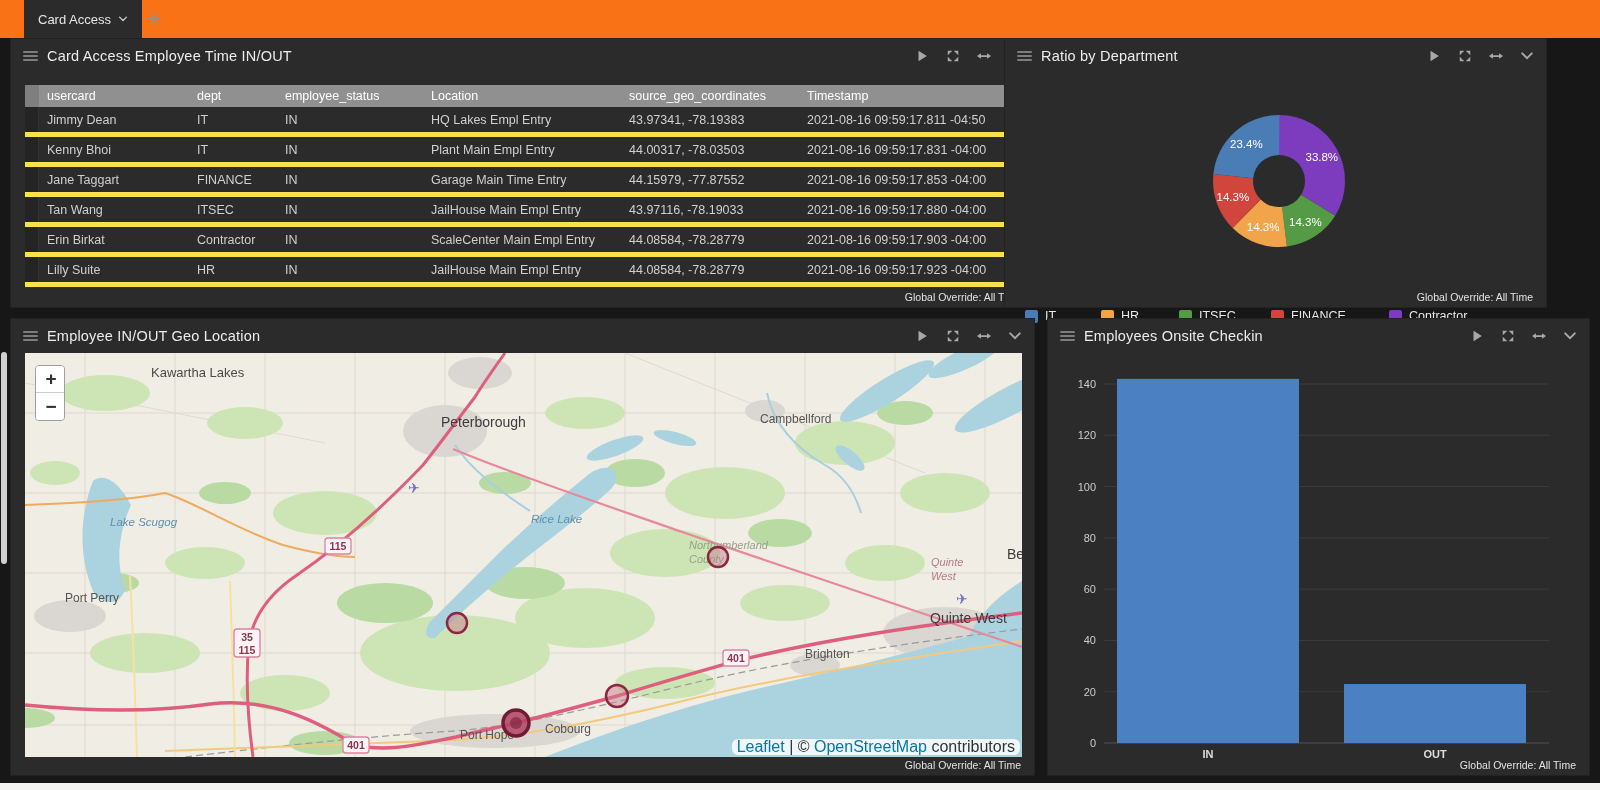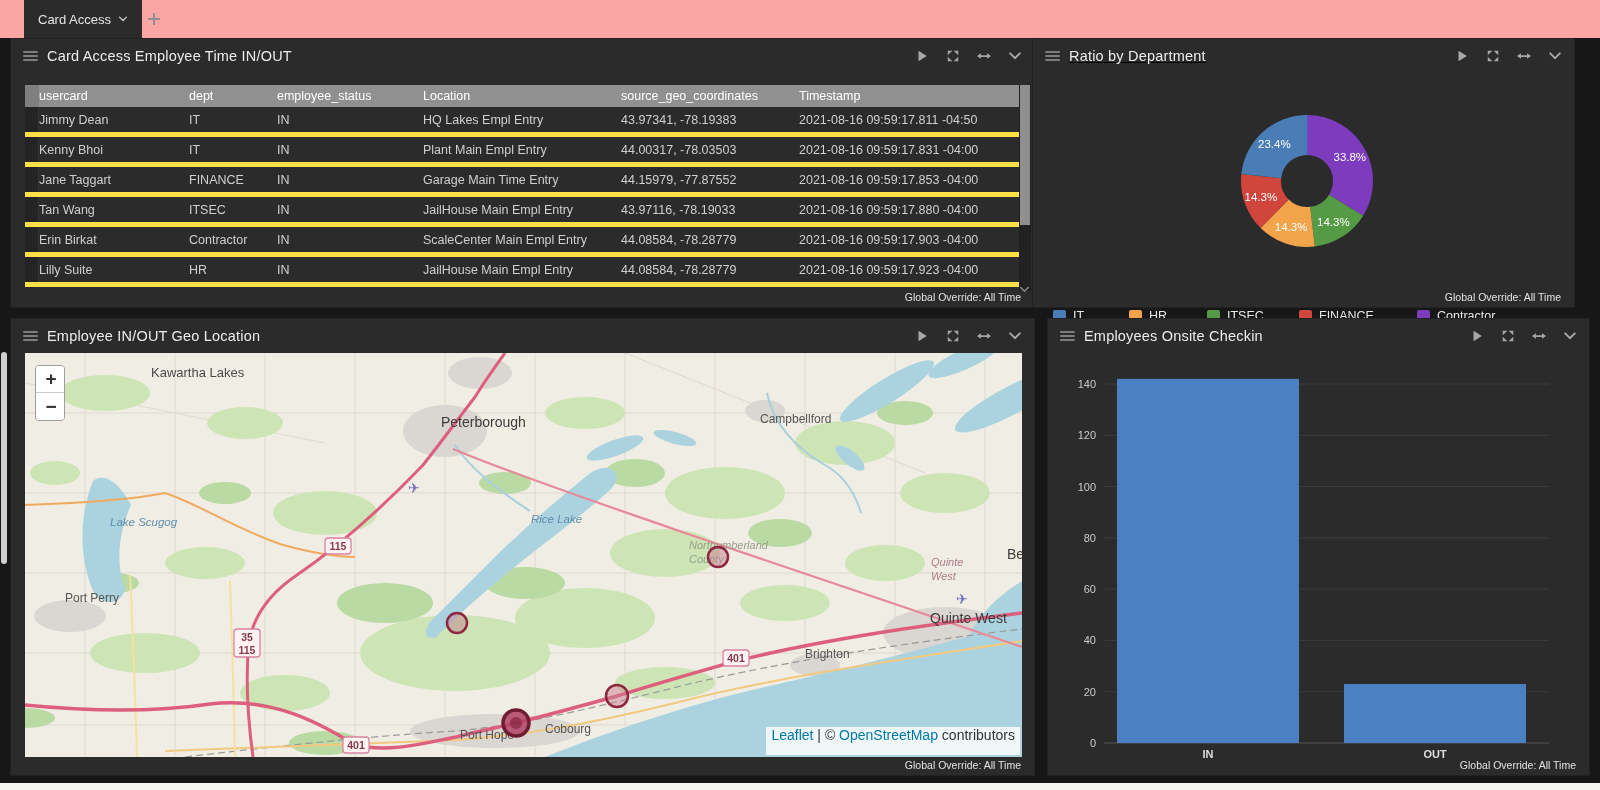--- a/index.html
+++ b/index.html
@@ -1,51 +1,51 @@
 <!DOCTYPE html>
 <html><head>
 <meta charset="utf-8">
 <style>
   * { margin:0; padding:0; box-sizing:border-box; }
   html,body { width:1600px; height:790px; overflow:hidden; }
   body { background:#171717; font-family:"Liberation Sans","DejaVu Sans",sans-serif; position:relative; }
 
   
-  .tabbar { position:absolute; left:0; top:0; width:1600px; height:38px; background:#fca5a5; }
+  .tabbar { position:absolute; left:0; top:0; width:1600px; height:38px; background:#f97316; }
   .tab { position:absolute; left:24px; top:0; height:38px; background:#2b2b2b; color:#e6e6e6;
          font-size:13px; display:flex; align-items:center; gap:7px; padding:0 14px; cursor:pointer; }
   .tab .icon { width:10px; height:10px; color:#c9c9c9; }
   .tab-add { position:absolute; left:146px; top:11px; width:16px; height:16px; color:#8f8f8f; cursor:pointer; }
   .corner-artifact { position:absolute; left:0; top:0; width:11px; height:11px; background:#3c3c3c; }
   .page-scroll { position:absolute; left:1px; top:352px; width:6px; height:212px; background:#cfcfcf; border-radius:3px; }
 
   
   .panel { position:absolute; background:#2b2b2b; border:1px solid #222; }
   #panel-table { left:10px;  top:38px;  width:1025px; height:270px; }
-  #panel-donut { left:1032px; top:38px; width:543px;  height:270px;text-decoration:underline; }
+  #panel-donut { left:1004px; top:38px; width:543px;  height:270px; }
   #panel-map   { left:10px;  top:318px; width:1025px; height:458px; }
   #panel-bar   { left:1047px; top:318px; width:543px; height:458px; }
 
   .panel-h { height:34px; display:flex; align-items:center; padding:0 12px;justify-content:flex-end; }
   .drag { width:15px; margin-right:9px; display:inline-block; }
   .drag i { display:block; height:2px; background:#7d7d7d; margin:2px 0; border-radius:1px; }
   .ph-title { color:#ececec; font-size:14.5px; font-weight:500; letter-spacing:.2px; flex:0 0 auto; }
   .ph-icons { margin-left:auto; display:flex; align-items:center; gap:17px; }
   .ph-icons .icon { width:14px; height:14px; color:#a8a8a8; cursor:pointer; }
   .icon svg { width:100%; height:100%; display:block; }
   .gov { position:absolute; right:13px; bottom:4px; color:#e2e2e2; font-size:10.5px; }
 
   
   .tbl { position:absolute; left:14px; top:46px; width:998px; }
   .trow { display:grid; grid-template-columns:14px 150px 88px 146px 198px 178px 1fr; align-items:center; }
   .thead { background:#909090; height:22px; }
   .thead .tcell { color:#ffffff; font-size:12.5px; }
   .tbody .trow { height:30px; border-bottom:5px solid #fde047; cursor:pointer; }
   .tbody .tcell { color:#cfcfcf; font-size:12.5px; white-space:nowrap; overflow:hidden; }
-  .tcell { }
+  .tcell { padding-left:8px; }
   .tgut { height:100%; background:#242424; border-right:1px solid #333; }
   .thead .tgut { background:#7f7f7f; border-right:none; }
   .vscroll { position:absolute; right:3px; top:46px; width:12px; height:206px; background:#212121; }
   .vscroll .thumb { position:absolute; left:1px; top:0; width:10px; height:140px; background:#8f8f8f; cursor:pointer; }
   .scroll-chev { position:absolute; right:4px; bottom:12px; width:11px; height:11px; color:#8a8a8a; }
 
   
   #donut-svg { position:absolute; left:0; top:36px; }
   .legend { position:absolute; left:0; top:270px; width:100%; height:20px; }
   .litem { position:absolute; display:flex; align-items:center; gap:7px; cursor:pointer; }
@@ -55,21 +55,21 @@
   
   #bar-svg { position:absolute; left:0; top:36px; }
 
   
   #map-svg { position:absolute; left:14px; top:34px; background:#f0ede4; }
   .map-zoom { position:absolute; left:24px; top:46px; width:30px; border:1px solid #9e9e9e; border-radius:4px; overflow:hidden; }
   .map-zoom div { width:30px; height:27px; background:#fff; color:#333; font-size:19px; font-weight:700;
                   display:flex; align-items:center; justify-content:center; cursor:pointer; }
   .map-zoom div:first-child { border-bottom:1px solid #ccc; }
   .map-attr { position:absolute; right:14px; bottom:20px; background:rgba(255,255,255,.82); color:#333;
-              font-size:14px; padding:1px 5px; height:28px; line-height:14px; }
+              font-size:16px; padding:1px 5px; height:16px; line-height:14px;border-radius:6px; }
   .map-attr a { color:#0078a8; text-decoration:none; cursor:pointer; }
 
   .bottom-strip { position:absolute; left:0; top:783px; width:1600px; height:7px; background:#f4f4f3; }
 
   text { user-select:none; }
 </style>
 </head>
 <body>
 
 <div class="corner-artifact"></div>

